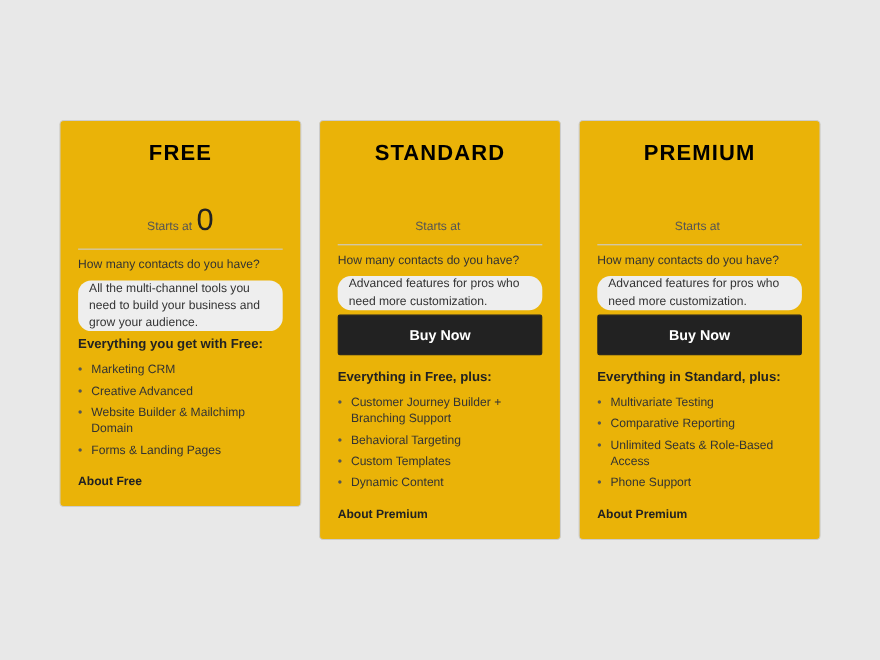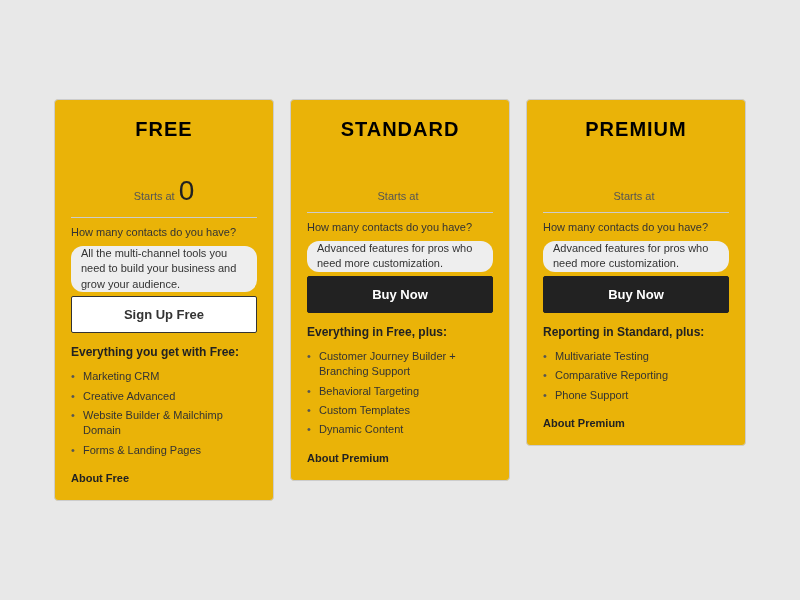--- a/index.html
+++ b/index.html
@@ -131,21 +131,20 @@
 <div class="cards-container">
     <div class="card">
       <div class="card-title">Free</div>
       <div class="starts-at-row">
         <span class="starts-at-label">Starts at</span>
         <span class="price-value">0</span>
       </div>
       <hr class="divider">
       <div class="contacts-question">How many contacts do you have?</div>
       <div class="description-box">All the multi-channel tools you need to build your business and grow your audience.</div>
-      <button class="cta-button cta-outline">Sign Up Free</button>
       <div class="everything-label">Everything you get with Free:</div>
       <ul class="features-list">
         <li>Marketing CRM</li>
         <li>Creative Advanced</li>
         <li>Website Builder &amp; Mailchimp Domain</li>
         <li>Forms &amp; Landing Pages</li>
       </ul>
       <div class="about-link">About Free</div>
     </div>
     <div class="card">
@@ -168,21 +167,22 @@
     </div>
     <div class="card">
       <div class="card-title">Premium</div>
       <div class="starts-at-row">
         <span class="starts-at-label">Starts at</span>
       </div>
       <hr class="divider">
       <div class="contacts-question">How many contacts do you have?</div>
       <div class="description-box">Advanced features for pros who need more customization.</div>
       <button class="cta-button cta-solid">Buy Now</button>
-      <div class="everything-label">Reporting in Standard, plus:</div>
+      <div class="everything-label">Everything in Standard, plus:</div>
       <ul class="features-list">
         <li>Multivariate Testing</li>
         <li>Comparative Reporting</li>
+        <li>Unlimited Seats &amp; Role-Based Access</li>
         <li>Phone Support</li>
       </ul>
       <div class="about-link">About Premium</div>
     </div>
   </div>
 
 </body></html>

